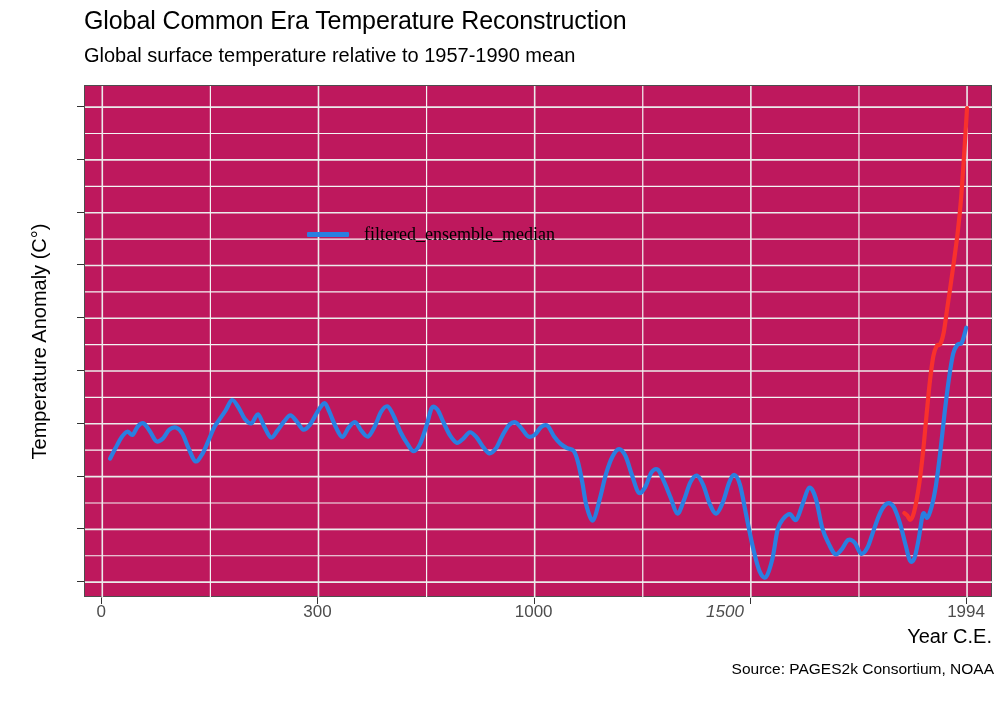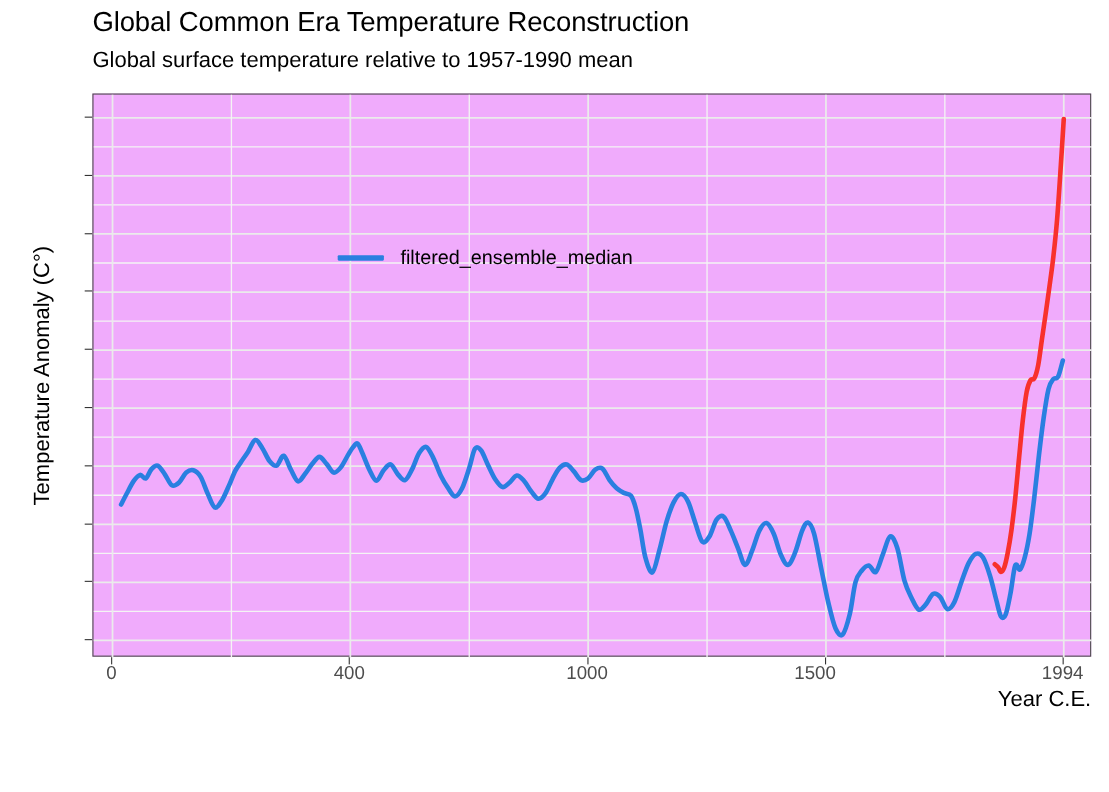--- a/index.html
+++ b/index.html
@@ -68,23 +68,24 @@
     font-size: 15.5px;
     line-height: 21px;
     color: #000;
   }
   .plot-panel {
     position: absolute;
     left: 84px;
     top: 85px;
     width: 908px;
     height: 512px;
-    background: #f0abfc;
+    background: #be185d;
     border: 1px solid #4d4d4d;
     box-sizing: border-box;
+    font-family: Liberation Serif, serif;
   }
   .ytick-mark {
     position: absolute;
     left: 77px;
     width: 7px;
     height: 1px;
     background: #333333;
   }
   .xtick-label {
     position: absolute;
@@ -145,25 +146,25 @@
       <div class="ytick-mark" style="top: 211.68px;"></div>
       <div class="ytick-mark" style="top: 264.464px;"></div>
       <div class="ytick-mark" style="top: 317.247px;"></div>
       <div class="ytick-mark" style="top: 370.031px;"></div>
       <div class="ytick-mark" style="top: 422.814px;"></div>
       <div class="ytick-mark" style="top: 475.598px;"></div>
       <div class="ytick-mark" style="top: 528.381px;"></div>
       <div class="ytick-mark" style="top: 581.165px;"></div>
       <div class="xtick-label" style="left: 101.295px;">0</div>
       <div class="xtick-mark" style="left: 101.295px;"></div>
-      <div class="xtick-label" style="left: 317.486px;">400</div>
+      <div class="xtick-label" style="left: 317.486px;">300</div>
       <div class="xtick-mark" style="left: 317.486px;"></div>
       <div class="xtick-label" style="left: 533.676px;">1000</div>
       <div class="xtick-mark" style="left: 533.676px;"></div>
-      <div class="xtick-label" style="left: 741px;">1500</div>
+      <div class="xtick-label" style="left: 725px; font-style: italic;">1500</div>
       <div class="xtick-mark" style="left: 749.867px;"></div>
       <div class="xtick-label" style="left: 966.057px;">1994</div>
       <div class="xtick-mark" style="left: 966.057px;"></div>
     </div>
 
   <div class="plot-panel">
     <svg class="grid" id="grid-svg" width="908" height="512">
         <line x1="0" x2="908" y1="21.113402061855652" y2="21.113402061855652" stroke="#ebebeb" stroke-width="1.6"></line>
         <line x1="0" x2="908" y1="73.89690721649481" y2="73.89690721649481" stroke="#ebebeb" stroke-width="1.6"></line>
         <line x1="0" x2="908" y1="126.68041237113403" y2="126.68041237113403" stroke="#ebebeb" stroke-width="1.6"></line>
@@ -200,15 +201,16 @@
 
     <div class="legend">
       <div class="legend-row">
         <span class="legend-swatch" id="sw0" style="background: rgb(42, 127, 224);"></span>
         <span class="legend-label">filtered_ensemble_median</span>
       </div>
     </div>
   </div>
 
   <div class="caption">
+    <div>Source: PAGES2k Consortium, NOAA</div>
   </div>
 
 </div>
 
 </body></html>

